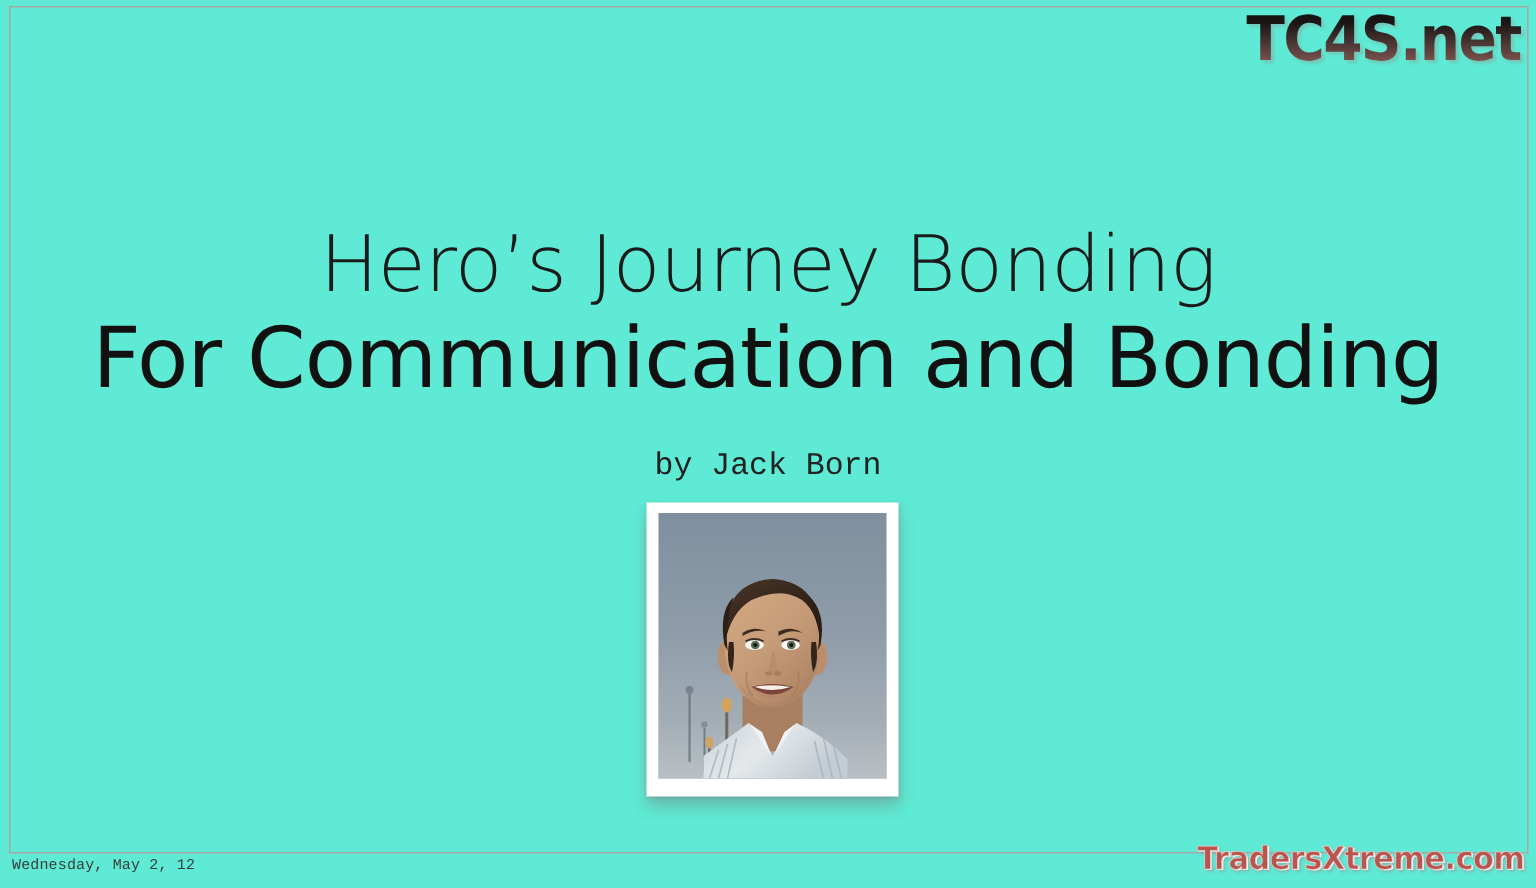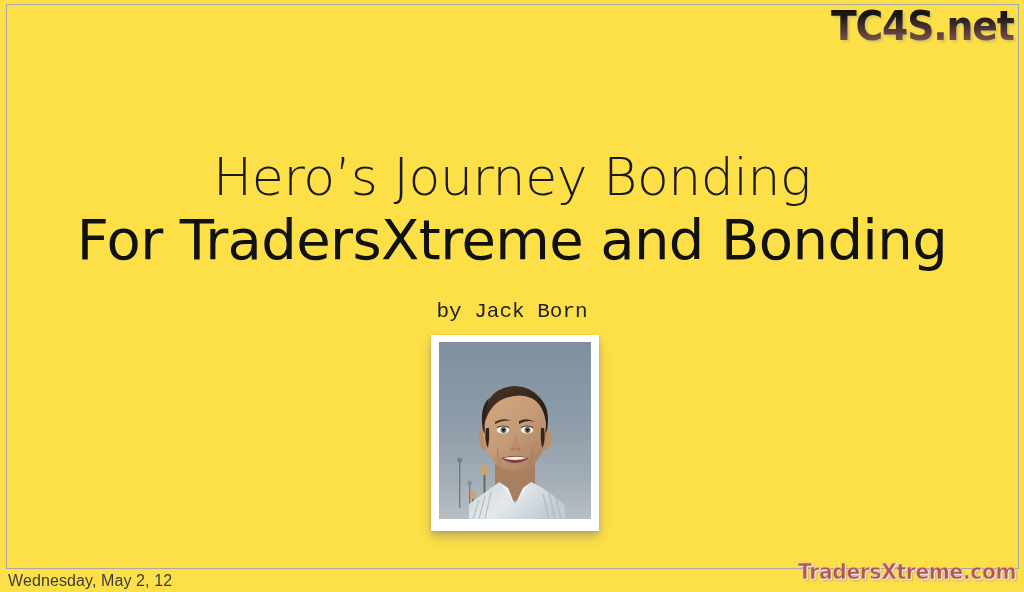--- a/index.html
+++ b/index.html
@@ -8,21 +8,21 @@
     background: #ffffff;
   }
   body {
     font-family: "Liberation Sans", sans-serif;
   }
 
   #slide-root {
     position: relative;
     width: 1024px;
     height: 592px;
-    background: #fde047;
+    background: #5eead4;
     overflow: hidden;
   }
 
   
   .frame-line {
     position: absolute;
     background: #a8a8a8;
   }
   .frame-top    { left: 6px;  top: 4px;    width: 1013px; height: 1px; }
   .frame-left   { left: 6px;  top: 4px;    width: 1px;    height: 565px; }
@@ -160,22 +160,22 @@
     overflow: hidden;
     background: #8c9aa8;
   }
   .photo-svg { display: block; width: 152px; height: 177px; }
 
   
   .footer-date {
     position: absolute;
     left: 8px;
     top: 572px;
-    font-family: Liberation Sans, sans-serif;
-    font-size: 16px;
+    font-family: Liberation Mono, monospace;
+    font-size: 10px;
     color: #3c3c3c;
     letter-spacing: 0.1px;
     text-align: center;
   }
 
   
   .tx-logo {
     position: absolute;
     right: 8px;
     top: 561px;
@@ -200,21 +200,21 @@
   <div class="frame-line frame-top"></div>
   <div class="frame-line frame-left"></div>
   <div class="frame-line frame-right"></div>
   <div class="frame-line frame-bottom"></div>
 
   <div class="tc4s-shadow">TC4S.net</div>
   <div class="tc4s-logo">TC4S.net</div>
 
   <div class="title-block">
     <div class="title-line-1">Hero’s Journey Bonding</div>
-    <div class="title-line-2">For TradersXtreme and Bonding</div>
+    <div class="title-line-2">For Communication and Bonding</div>
   </div>
 
   <div class="byline">by Jack Born</div>
 
 
   <div class="photo-frame">
     <div class="photo-inner">
       <svg class="photo-svg" viewBox="0 0 152 177" preserveAspectRatio="xMidYMid slice">
         <defs>
           <linearGradient id="skyGrad" x1="0" y1="0" x2="0" y2="1">

